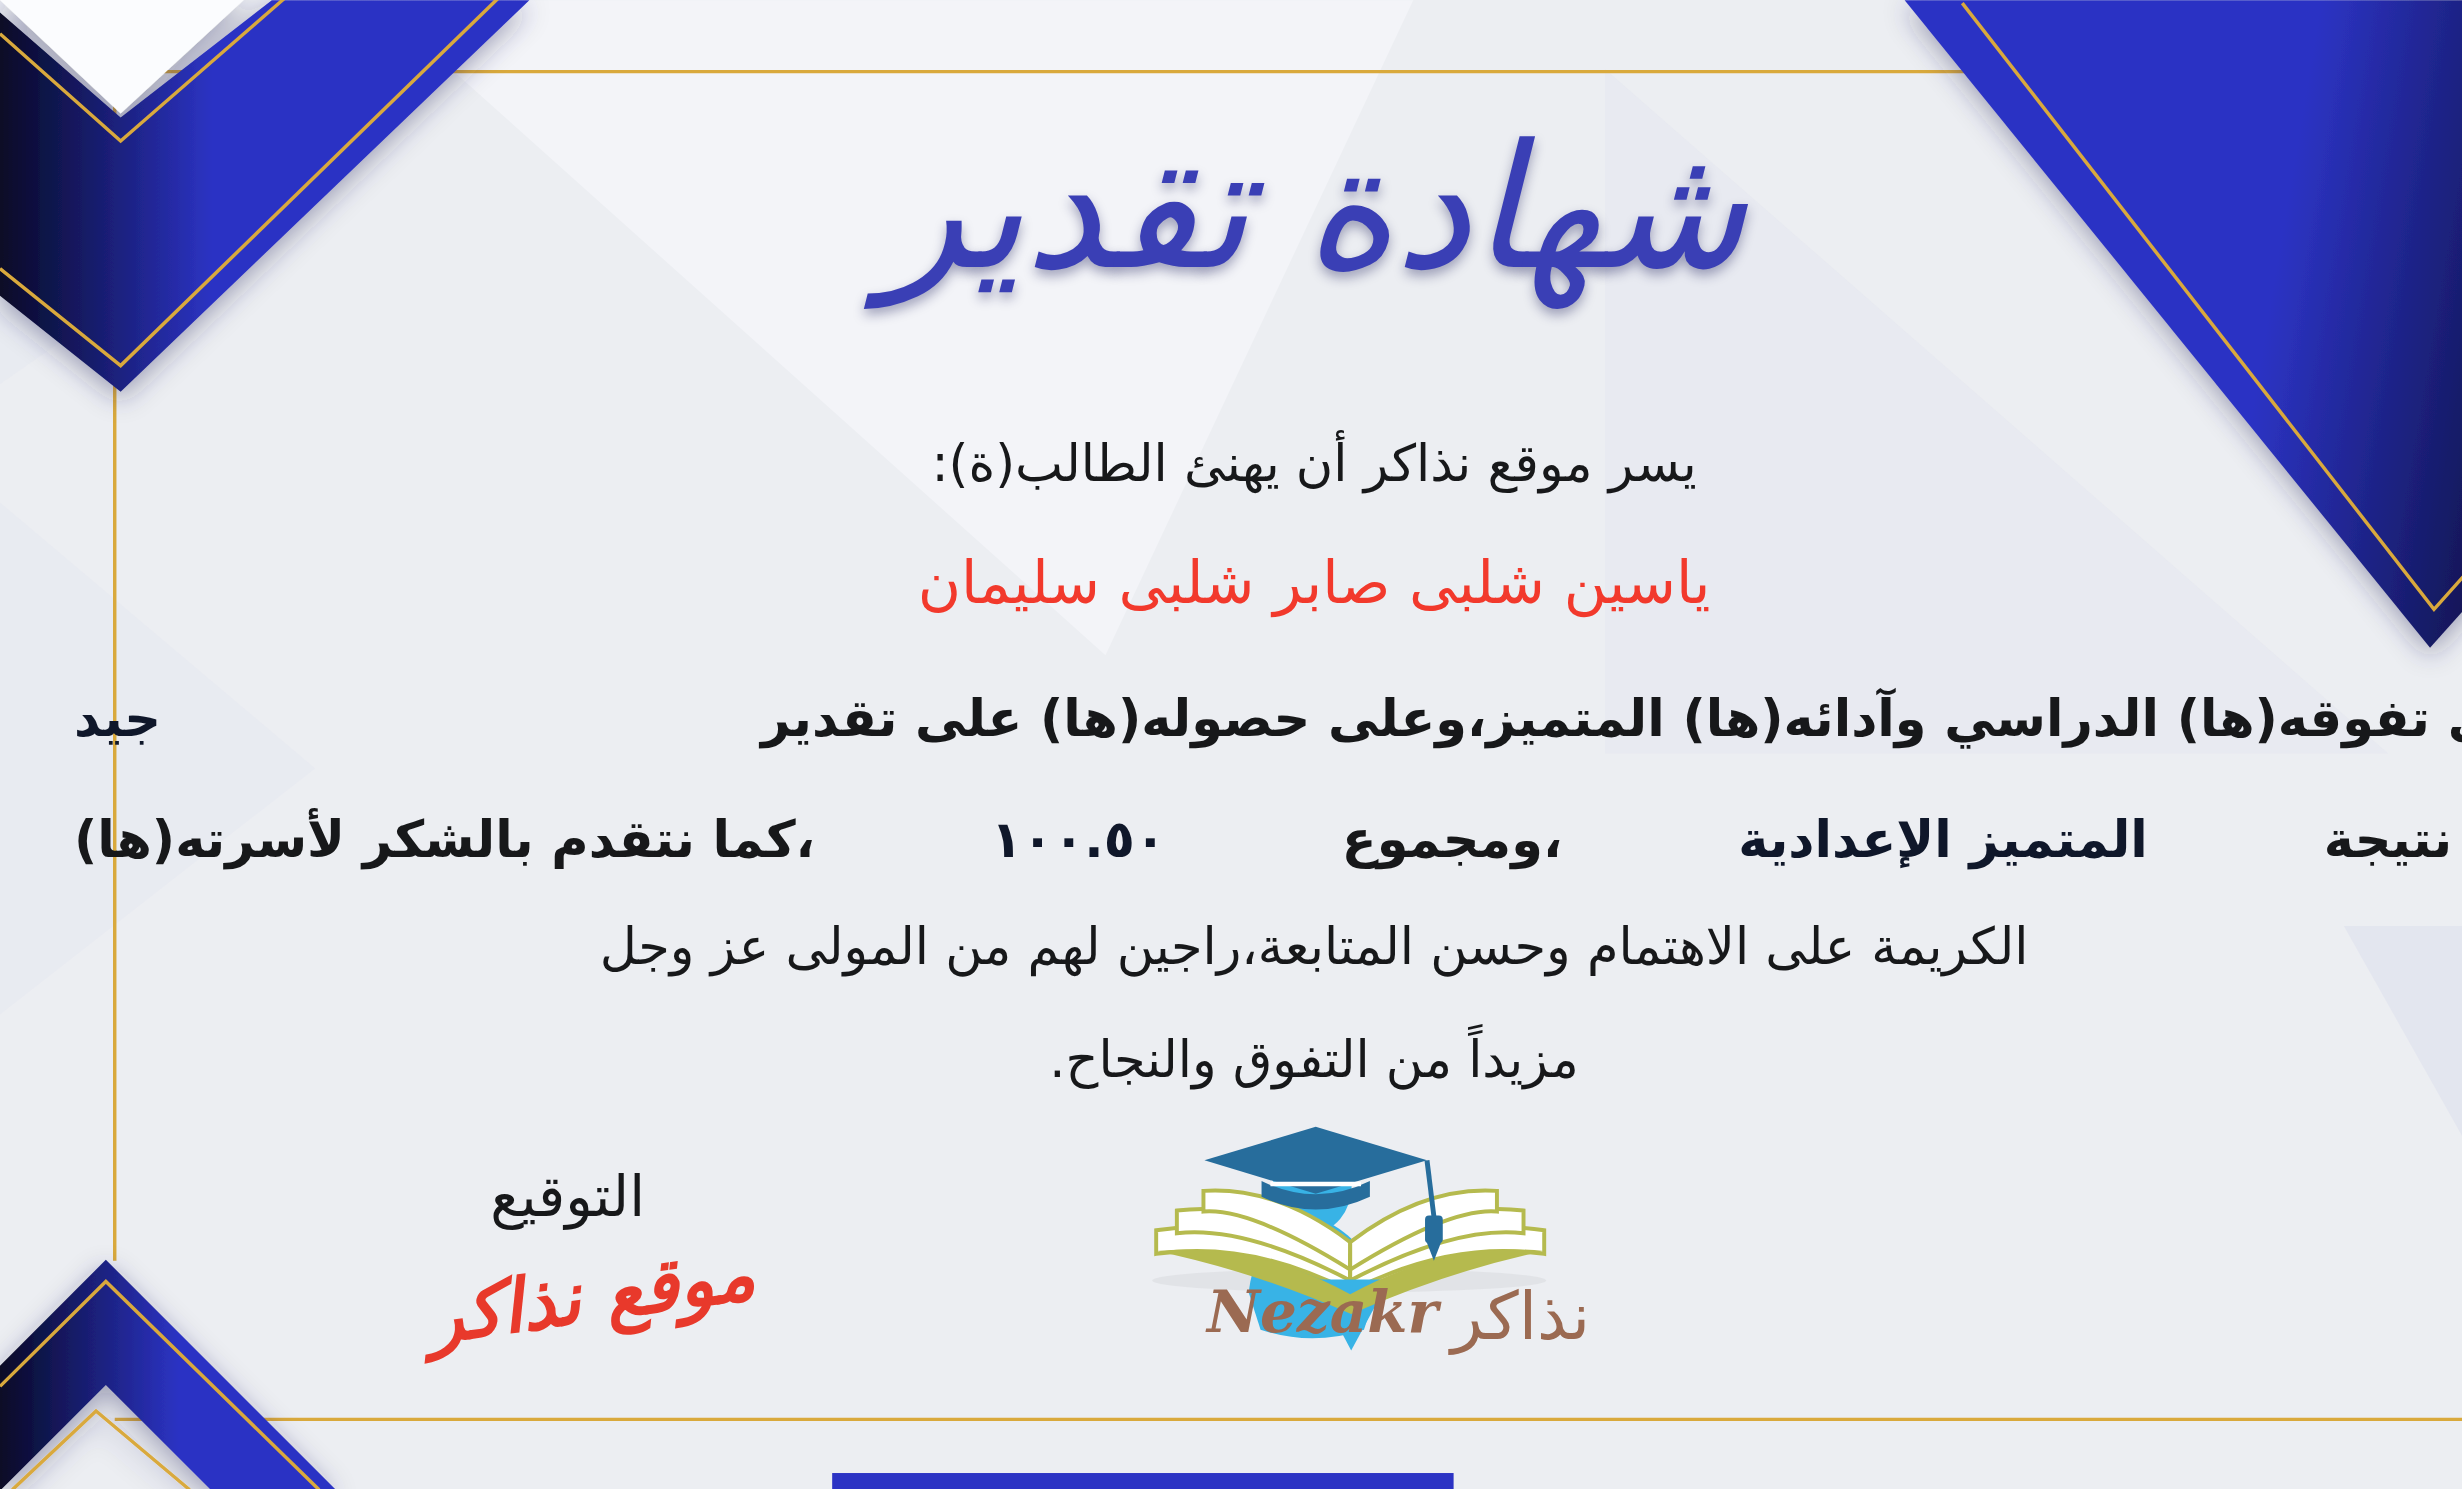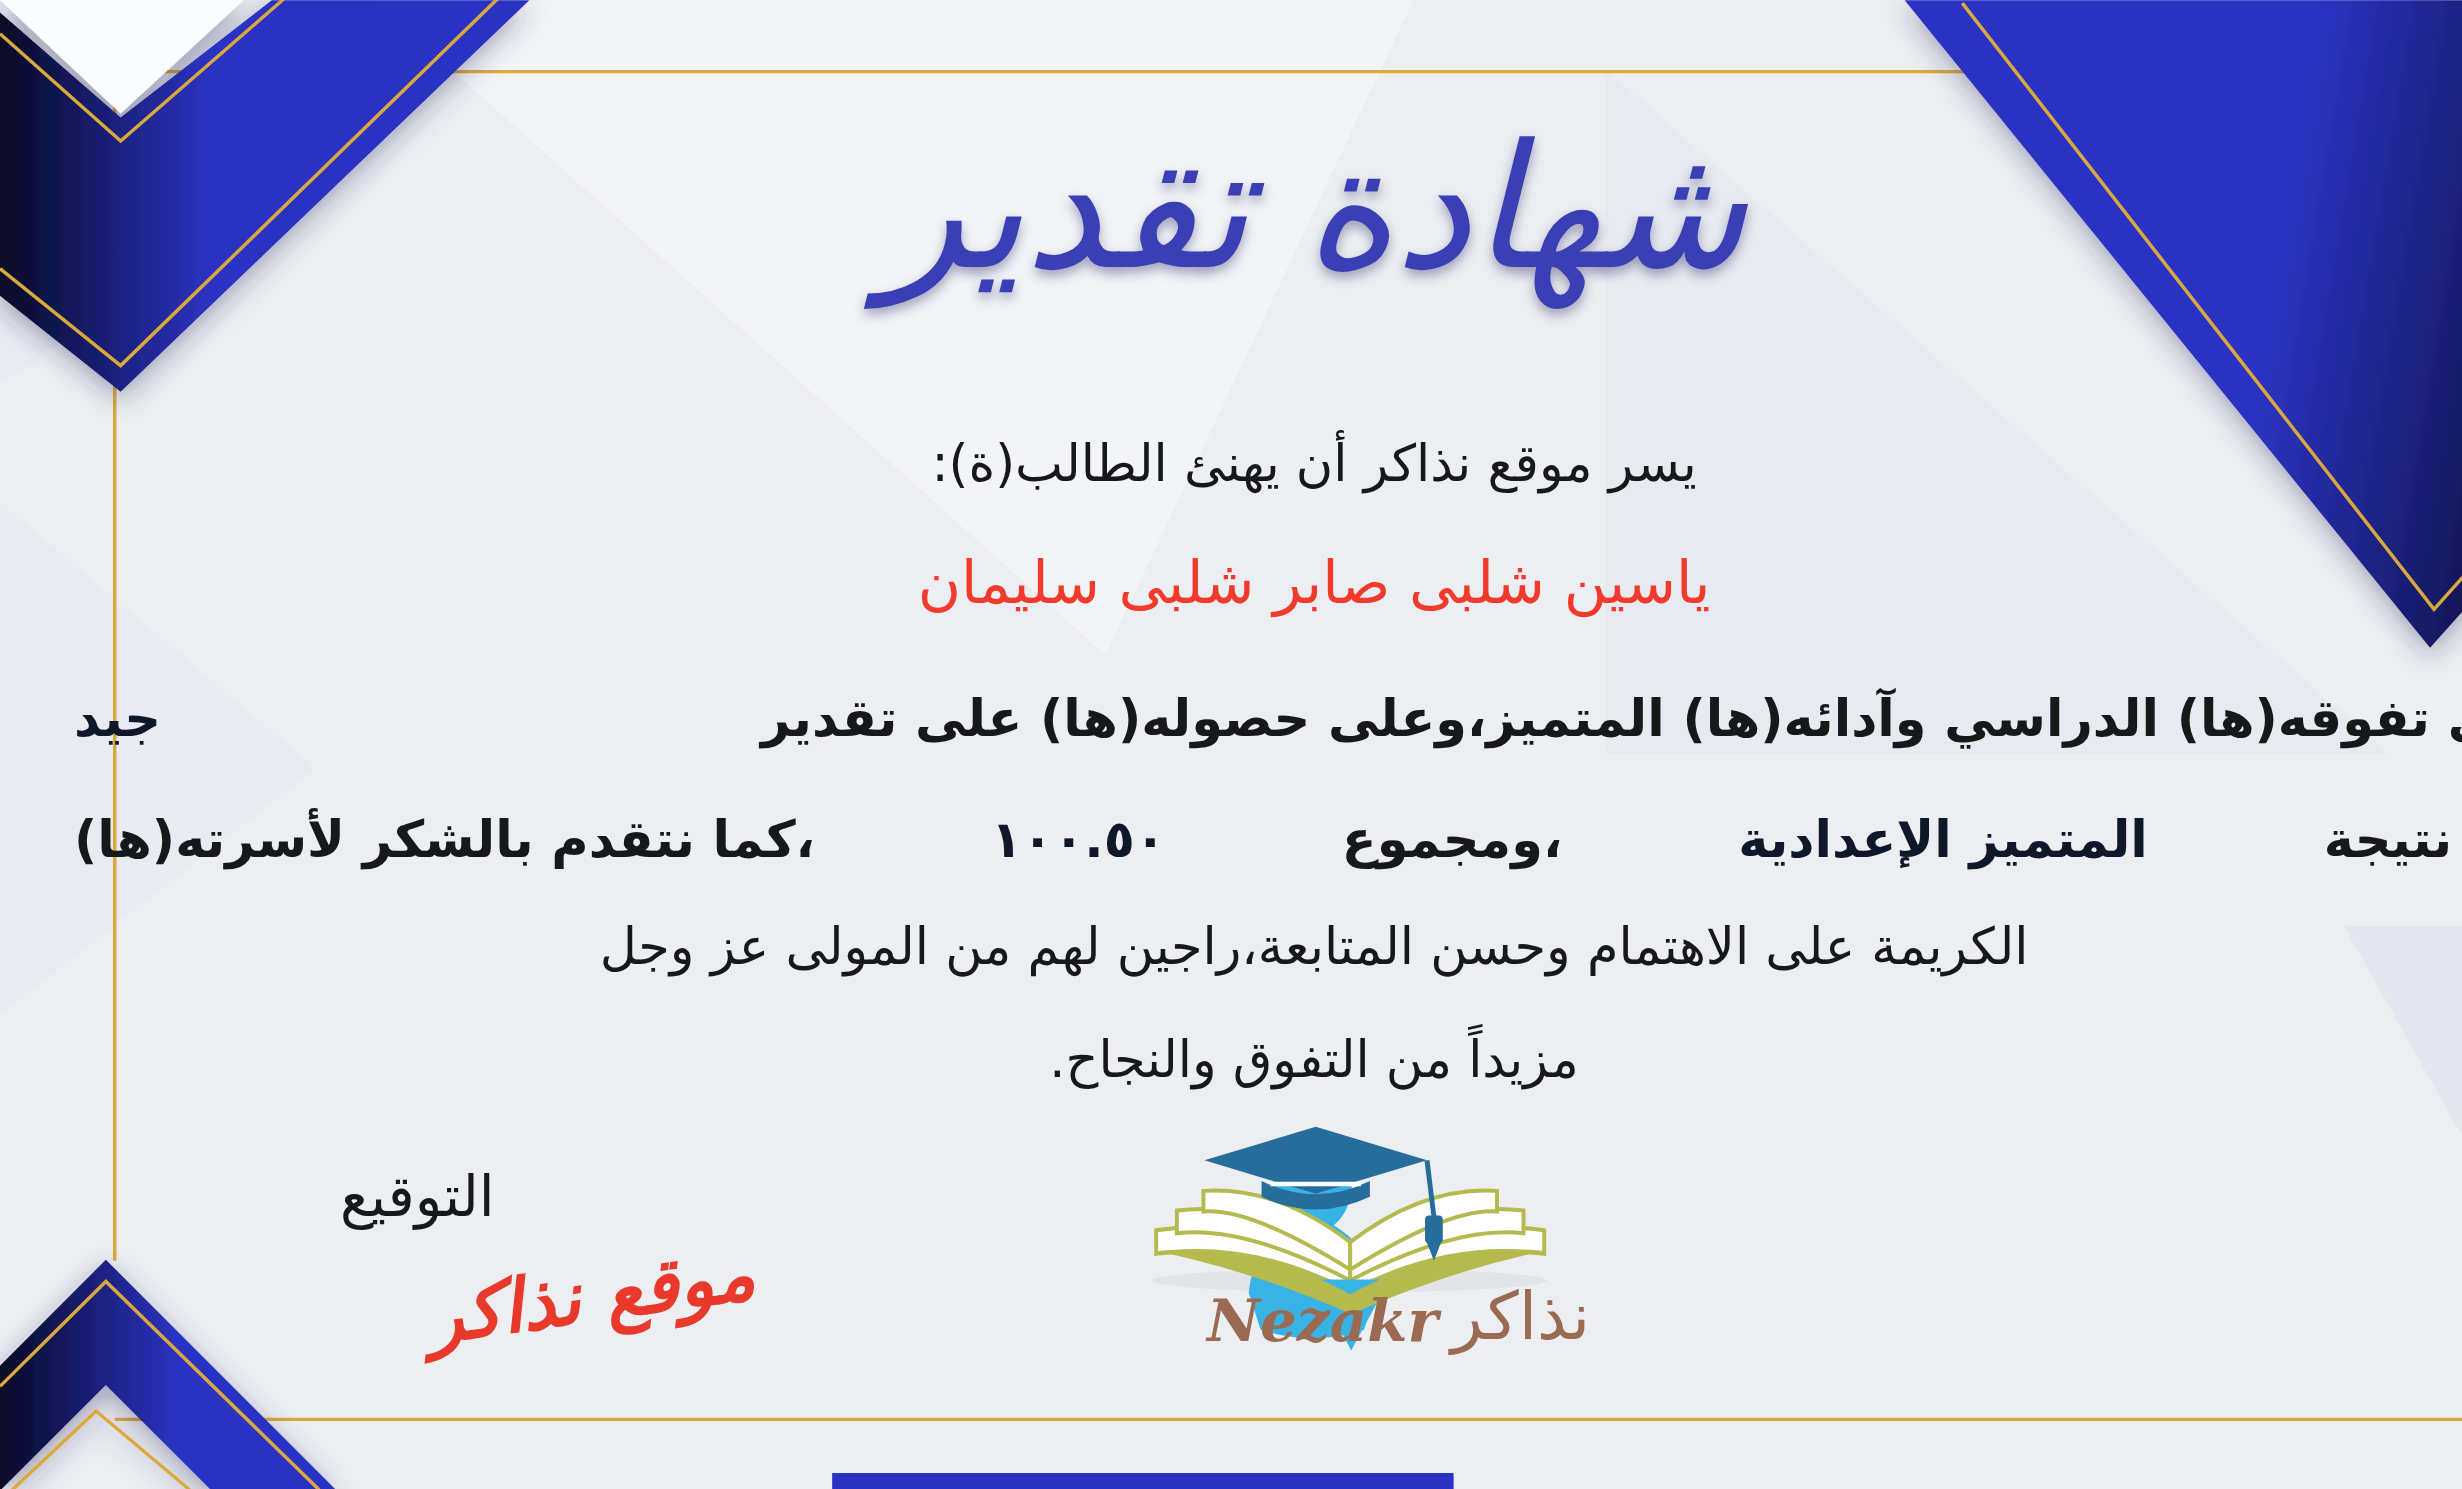--- a/index.html
+++ b/index.html
@@ -23,29 +23,29 @@
     position:absolute;z-index:3;left:74px;width:2481px;height:84px;
     display:flex;flex-direction:row;justify-content:space-between;align-items:center;
     font-weight:bold;font-size:51px;color:#17181a;direction:rtl;
   }
   .row3{top:676px;}
   .row4{top:797px;}
   .row span{white-space:nowrap;}
   .red{color:#0f172a;}
   .line5{top:917px;font-size:51px;}
   .line6{top:1030px;font-size:51px;}
-  .siglabel{left:340px;top:1163px;width:305px;text-align:left;font-size:57px;}
+  .siglabel{left:340px;top:1163px;width:305px;text-align:right;font-size:57px;}
   .sigscript{
     left:295px;top:1253px;width:591px;text-align:center;
     font-size:73px;font-style:italic;color:#e8392b;font-weight:bold;
     transform:rotate(-8deg);
   }
   .logotext{
     left:1177px;top:1278px;width:443px;z-index:3;position:absolute;
-    display:flex;align-items:flex-end;justify-content:center;gap:12.8px;
+    display:flex;align-items:flex-start;justify-content:center;gap:12.8px;
     color:#9b6a52;direction:ltr;
   }
   .logotext .latin{font-family:"DejaVu Serif", serif;font-style:italic;font-weight:bold;font-size:58px;}
   .logotext .arabic{font-family:"DejaVu Sans", sans-serif;font-weight:normal;font-size:66px;}
 </style>
 </head>
 <body>
 
 <div class="stage">
 

